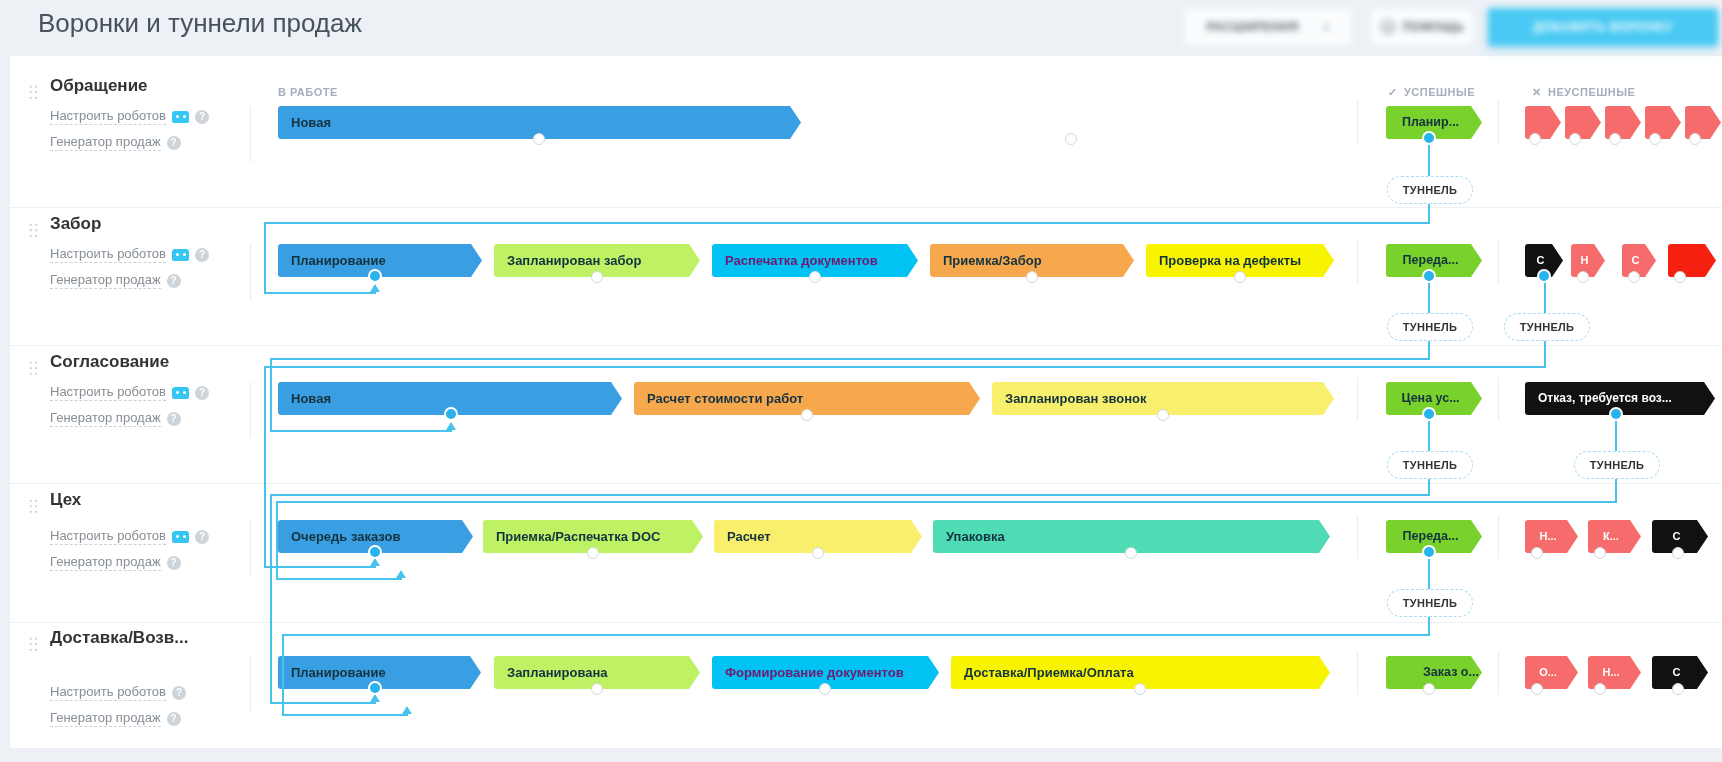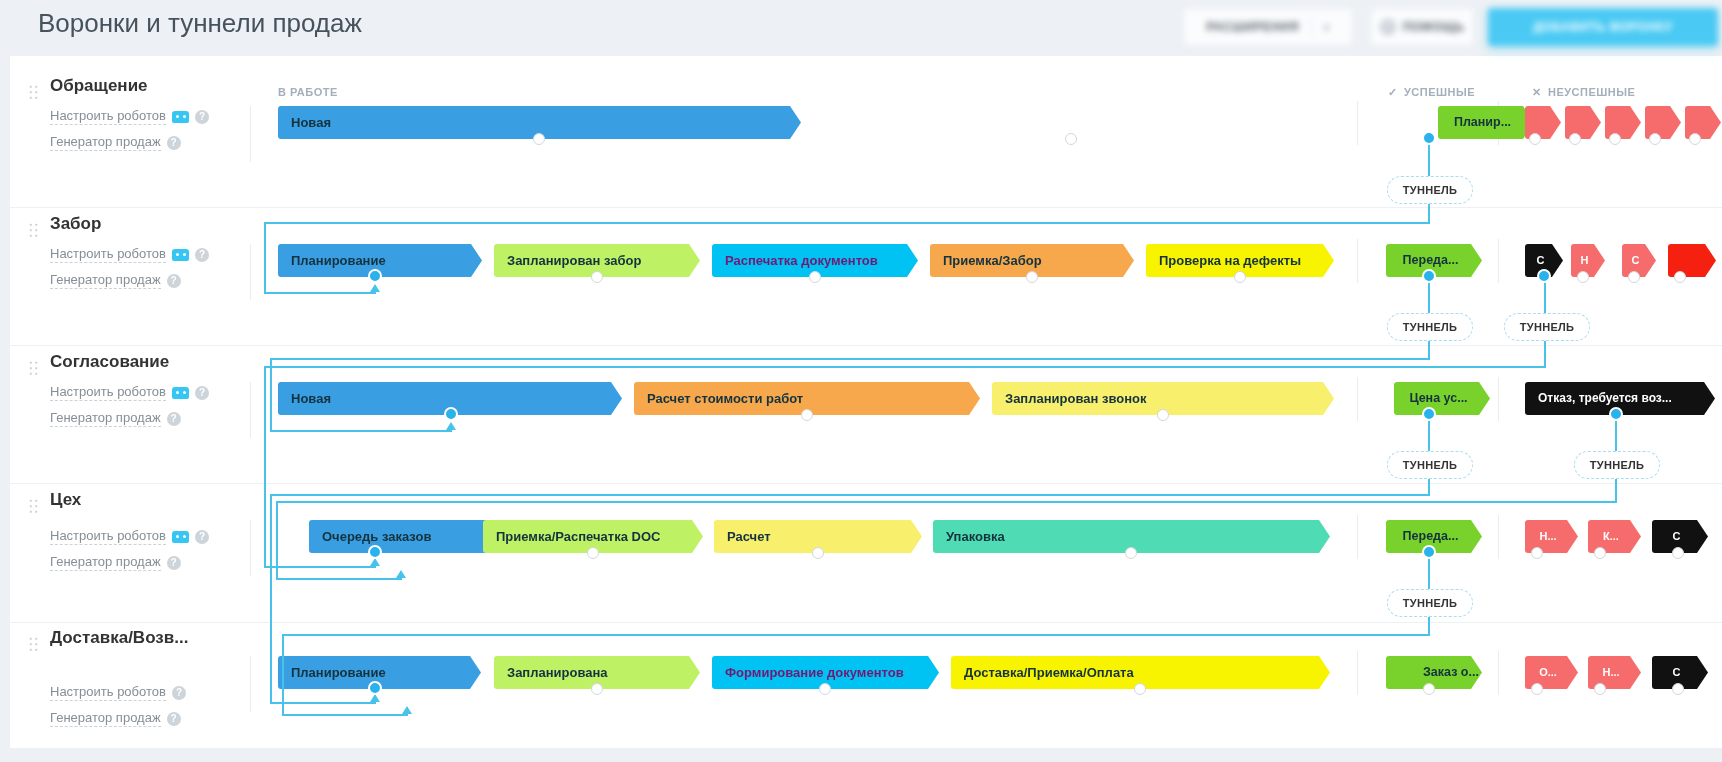--- a/index.html
+++ b/index.html
@@ -86,21 +86,21 @@
   <div class="flink" style="left:50px;top:134px;">
     <span class="txt">Генератор продаж</span>
     <span class="q">?</span>
   </div>
   <div class="vdiv" style="left:250px;top:106px;height:56px;"></div>
   <div class="stage c-blue" style="left:278px;top:106px;width:523px;">Новая</div>
   <div class="h" style="left:533px;top:133px;"></div>
   <div class="h" style="left:1065px;top:133px;"></div>
   <div class="vdiv" style="left:1357px;top:101px;height:44px;"></div>
   <div class="vdiv" style="left:1498px;top:101px;height:44px;"></div>
-  <div class="stage c-green ctr" style="left:1438px;top:106px;width:96px;">Планир...</div>
+  <div class="stage c-green ctr" style="left:1386px;top:106px;width:96px;">Планир...</div>
   <div class="stage c-red sm" style="left:1525px;top:106px;width:36px;"></div>
   <div class="stage c-red sm" style="left:1565px;top:106px;width:36px;"></div>
   <div class="stage c-red sm" style="left:1605px;top:106px;width:36px;"></div>
   <div class="stage c-red sm" style="left:1645px;top:106px;width:36px;"></div>
   <div class="stage c-red sm" style="left:1685px;top:106px;width:36px;"></div>
   <div class="h" style="left:1529px;top:133px;"></div>
   <div class="h" style="left:1569px;top:133px;"></div>
   <div class="h" style="left:1609px;top:133px;"></div>
   <div class="h" style="left:1649px;top:133px;"></div>
   <div class="h" style="left:1689px;top:133px;"></div>
@@ -156,39 +156,39 @@
   </div>
   <div class="vdiv" style="left:250px;top:382px;height:56px;"></div>
   <div class="stage c-blue" style="left:278px;top:382px;width:344px;">Новая</div>
   <div class="stage c-orange" style="left:634px;top:382px;width:346px;">Расчет стоимости работ</div>
   <div class="stage c-pyellow" style="left:992px;top:382px;width:342px;">Запланирован звонок</div>
   <div class="d" style="left:444px;top:407px;"></div>
   <div class="h" style="left:801px;top:409px;"></div>
   <div class="h" style="left:1157px;top:409px;"></div>
   <div class="vdiv" style="left:1357px;top:377px;height:44px;"></div>
   <div class="vdiv" style="left:1498px;top:377px;height:44px;"></div>
-  <div class="stage c-green ctr" style="left:1386px;top:382px;width:96px;margin-left:8px;">Цена ус...</div>
+  <div class="stage c-green ctr" style="left:1386px;top:382px;width:96px;">Цена ус...</div>
   <div class="stage c-black" style="left:1525px;top:382px;width:190px;font-size:12px;">Отказ, требуется воз...</div>
   <div class="d" style="left:1422px;top:407px;"></div>
   <div class="d" style="left:1609px;top:407px;"></div>
   <div class="hsep" style="top:483px;"></div>
 
   <div class="drag" style="left:28px;top:498px;"></div>
   <div class="ftitle" style="left:50px;top:490px;">Цех</div>
   <div class="flink" style="left:50px;top:528px;">
     <span class="txt">Настроить роботов</span>
     <span class="robot"></span>
     <span class="q">?</span>
   </div>
   <div class="flink" style="left:50px;top:554px;">
     <span class="txt">Генератор продаж</span>
     <span class="q">?</span>
   </div>
   <div class="vdiv" style="left:250px;top:520px;height:56px;"></div>
-  <div class="stage c-blue" style="left:278px;top:520px;width:195px;margin-left:31px;">Очередь заказов</div>
+  <div class="stage c-blue" style="left:278px;top:520px;width:195px;">Очередь заказов</div>
   <div class="stage c-lblue" style="left:483px;top:520px;width:220px;">Приемка/Распечатка DOC</div>
   <div class="stage c-pyellow" style="left:714px;top:520px;width:208px;">Расчет</div>
   <div class="stage c-mint" style="left:933px;top:520px;width:397px;">Упаковка</div>
   <div class="d" style="left:368px;top:545px;"></div>
   <div class="h" style="left:587px;top:547px;"></div>
   <div class="h" style="left:812px;top:547px;"></div>
   <div class="h" style="left:1125px;top:547px;"></div>
   <div class="vdiv" style="left:1357px;top:515px;height:44px;"></div>
   <div class="vdiv" style="left:1498px;top:515px;height:44px;"></div>
   <div class="stage c-green ctr" style="left:1386px;top:520px;width:96px;">Переда...</div>

